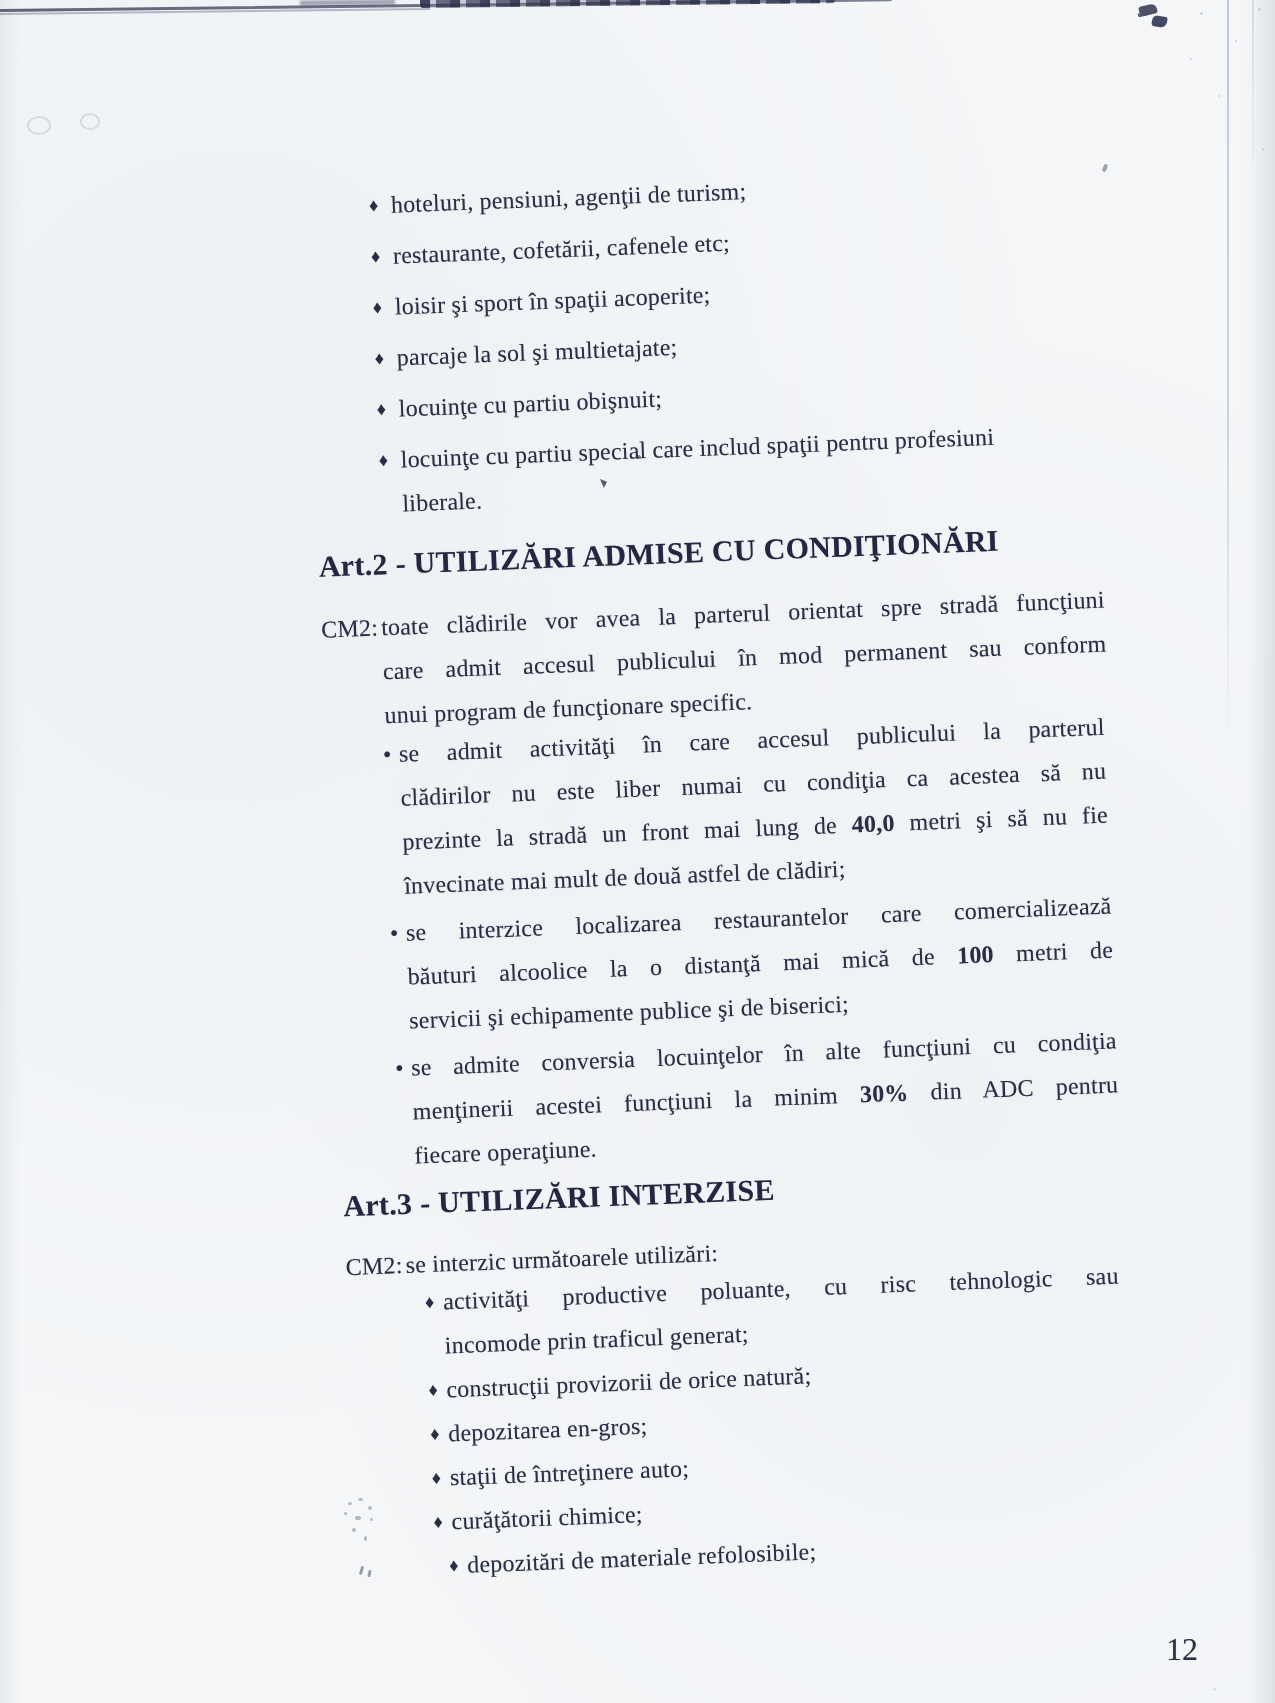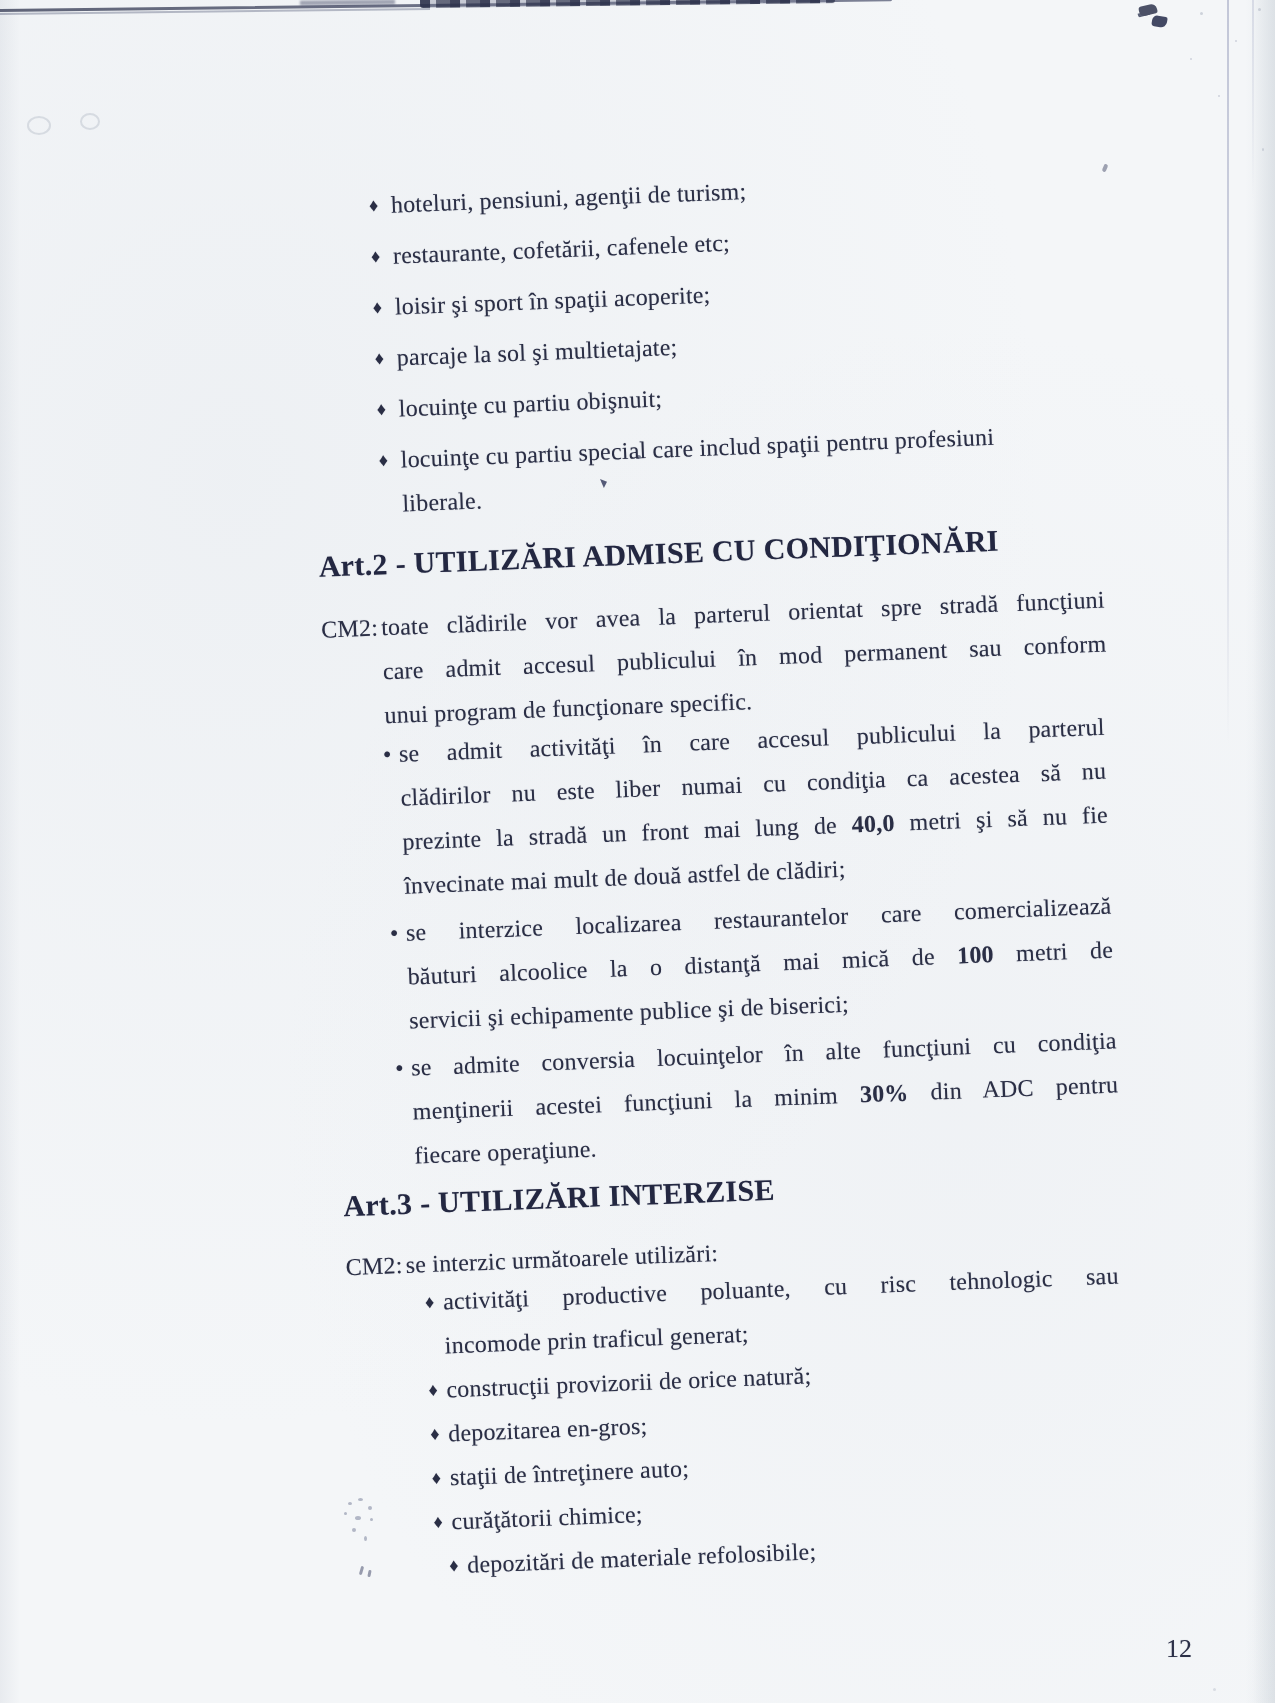--- a/index.html
+++ b/index.html
@@ -39,21 +39,21 @@
   .rlist>li{position:relative;padding-left:73px;width:706px;margin-bottom:3px;}
   .rlist .b{position:absolute;left:57px;top:0;font-size:24px;}
   .d2{margin-top:-6px;}
   .d2>li{position:relative;padding-left:96px;width:676px;margin-bottom:0;}
   .d2 .b{position:absolute;left:78px;top:0;font-size:18px;}
   .jl{text-align:justify;text-align-last:justify;}
   .ll{text-align:left;}
   b{font-weight:700;}
   .pagenum{
     position:absolute;left:1166px;top:1634px;
-    font-size:26px;line-height:30px;color:#2b2f47;
+    font-size:32px;line-height:30px;color:#2b2f47;
     text-shadow:0 0 1px rgba(43,47,71,.3);
   }
   
   .artifact{position:absolute;}
   .topline1{left:-6px;top:9px;width:898px;height:3px;background:linear-gradient(90deg,#474c63,#565b73 55%,#676c84);transform:rotate(-0.68deg);transform-origin:0 0;opacity:.85;border-radius:2px;}
   .topline2{left:0;top:13px;width:430px;height:2px;background:rgba(80,86,115,.38);transform:rotate(-0.68deg);transform-origin:0 0;}
   .topsmudge{left:420px;top:0;width:415px;height:8px;transform:rotate(-0.68deg);transform-origin:0 0;
     background:repeating-linear-gradient(90deg, rgba(43,48,74,.9) 0 10px, rgba(120,125,150,.35) 10px 16px, rgba(43,48,74,.7) 16px 30px);
     filter:blur(.6px);border-radius:0 0 3px 3px;}
   .topsmudge2{left:300px;top:0;width:95px;height:5px;background:rgba(60,66,95,.45);filter:blur(1px);transform:rotate(-0.68deg);}

